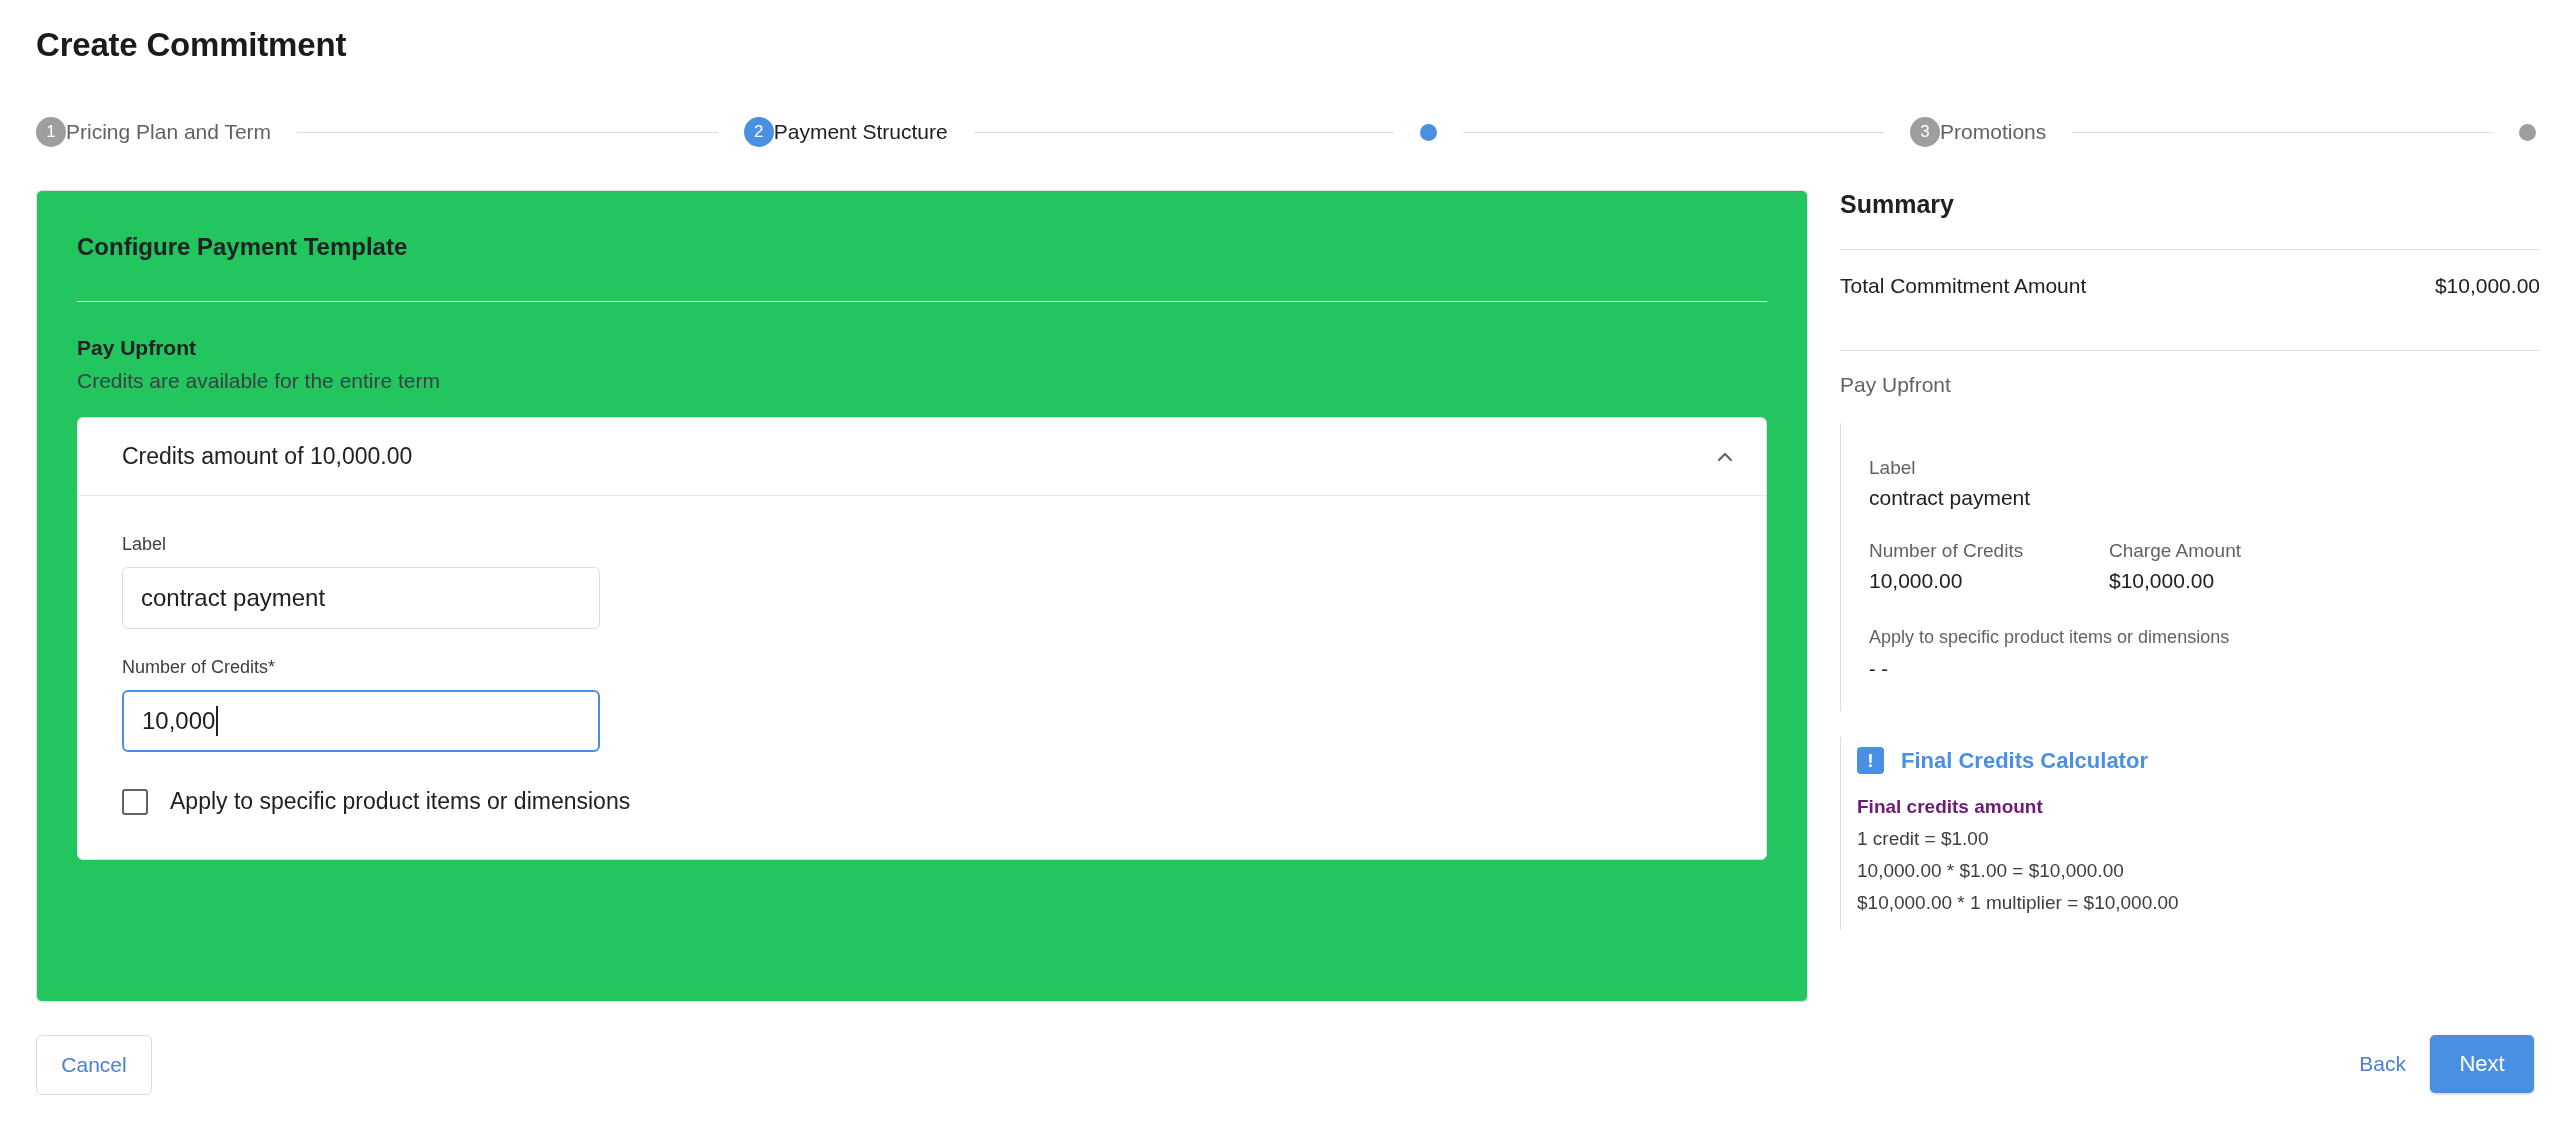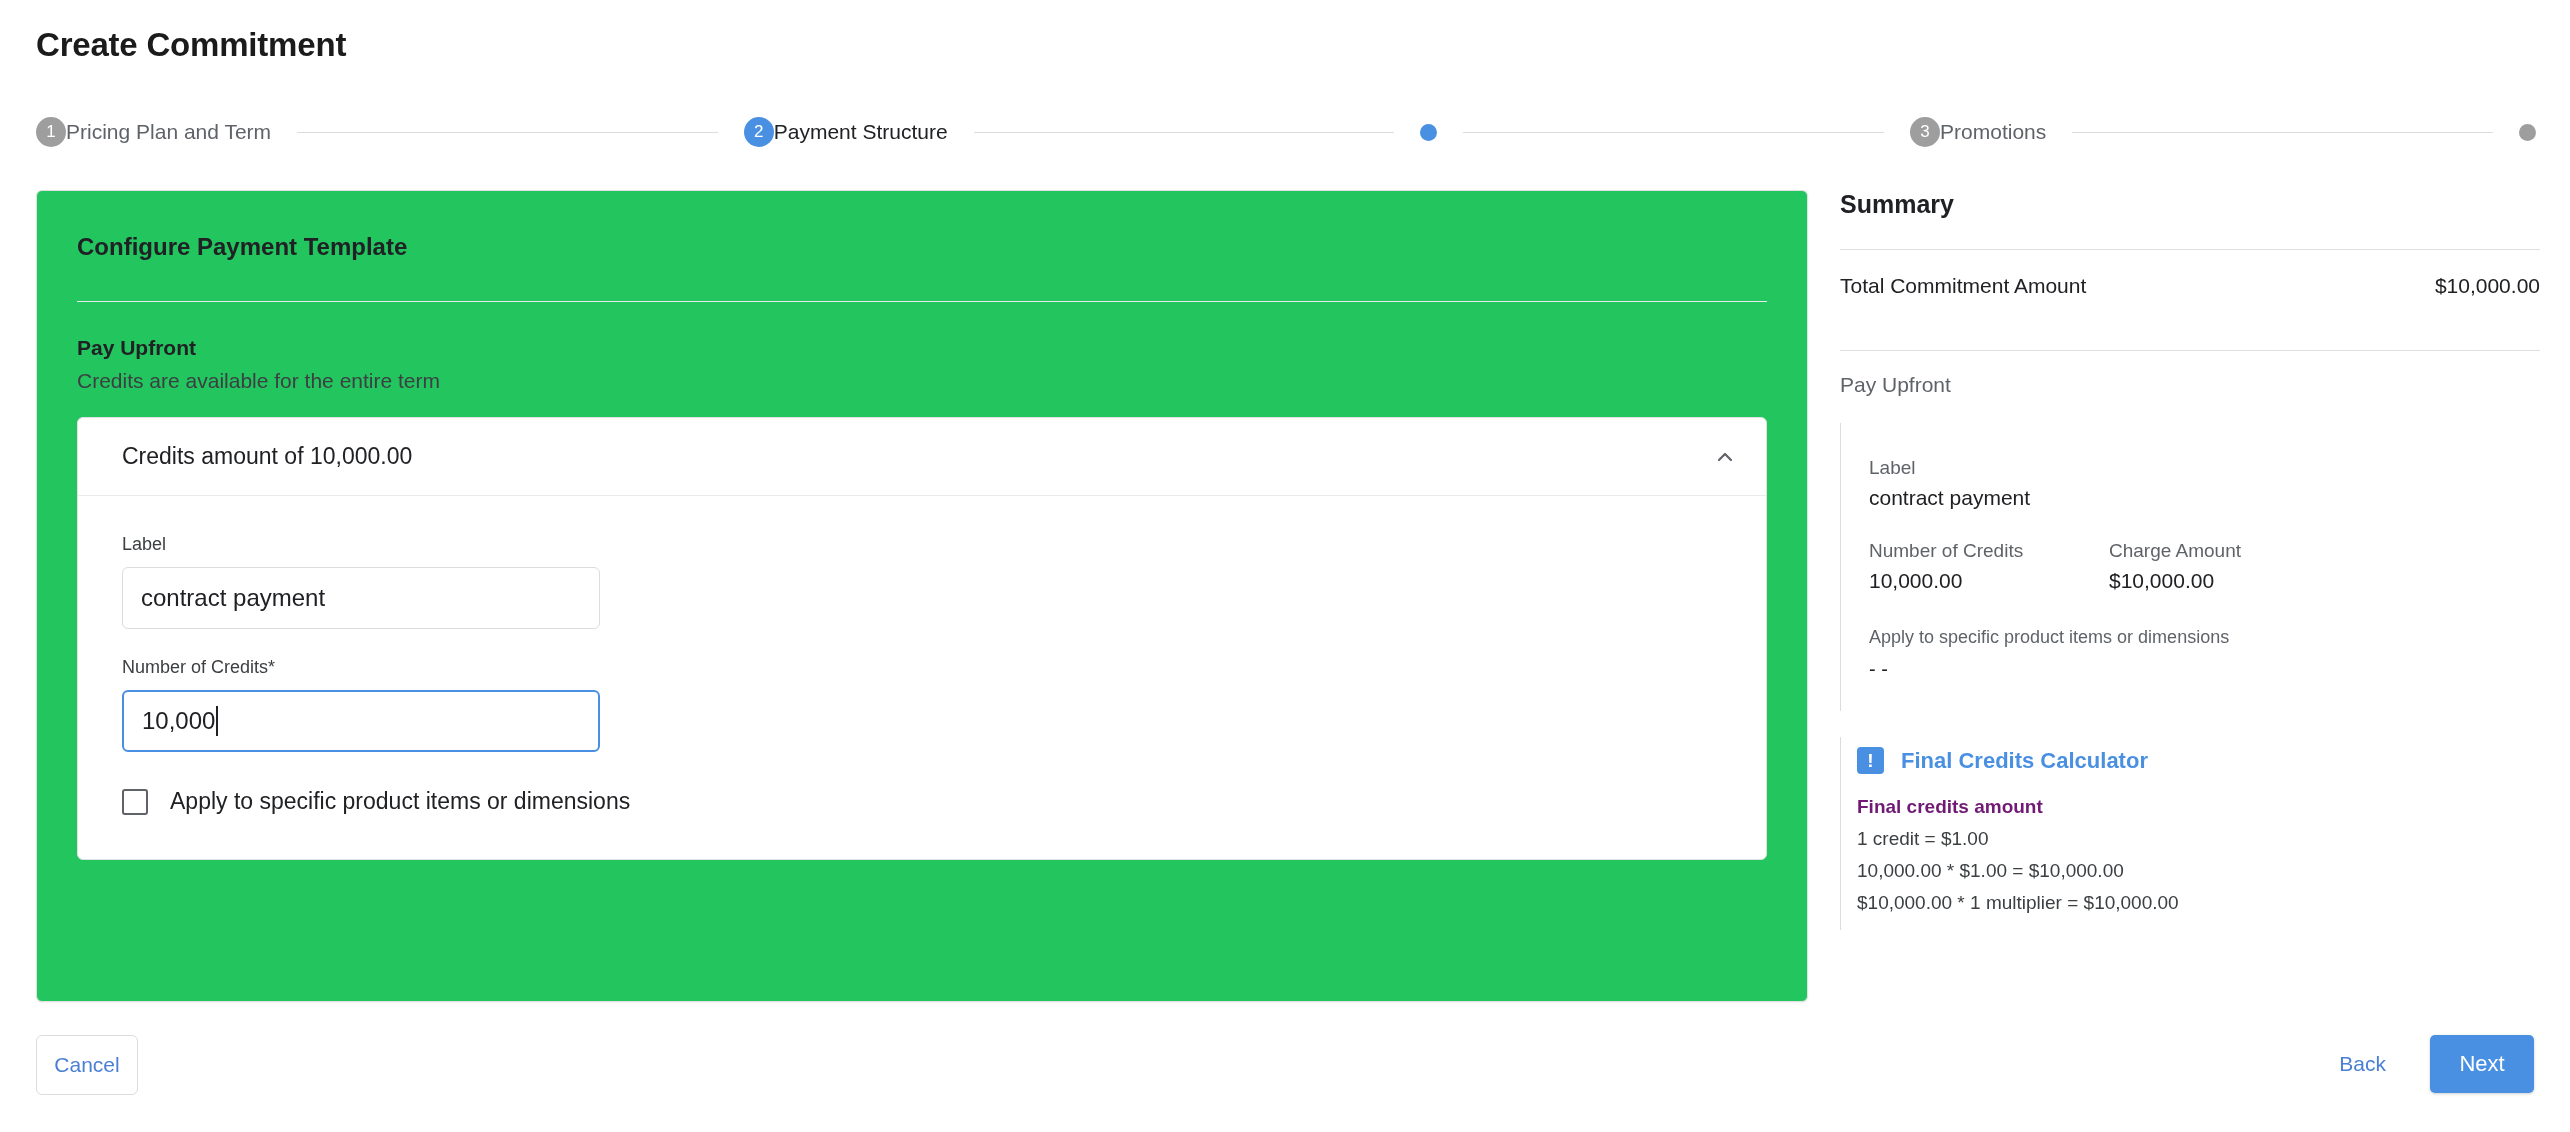--- a/index.html
+++ b/index.html
@@ -302,21 +302,21 @@
     font-size: 19px;
     color: #3c4043;
     margin-top: 10px;
   }
 
   
   .footer-cancel {
     position: absolute;
     left: 36px;
     top: 1035px;
-    width: 102px;
+    width: 116px;
     height: 60px;
     border: 1px solid #dadce0;
     border-radius: 6px;
     background: #ffffff;
     color: #4a7fd4;
     font-size: 21px;
     display: flex;
     align-items: center;
     justify-content: center;
     cursor: pointer;
@@ -343,21 +343,20 @@
     background: #4a90e2;
     color: #ffffff;
     border: none;
     border-radius: 5px;
     font-size: 22px;
     height: 58px;
     width: 104px;
     cursor: pointer;
     box-shadow: 0 1px 3px rgba(60,64,67,0.25);
     font-family: "Liberation Sans", sans-serif;
-    margin-left: 20px;
   }
 </style>
 </head>
 <body>
 
 <div class="page">
 
   <div class="page-title">Create Commitment</div>
 
   <div class="stepper">

